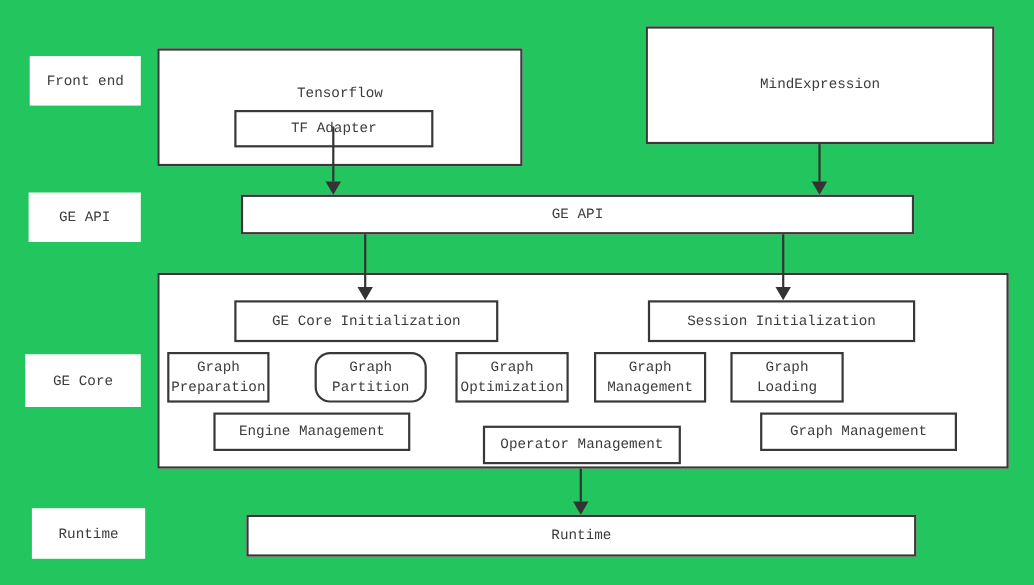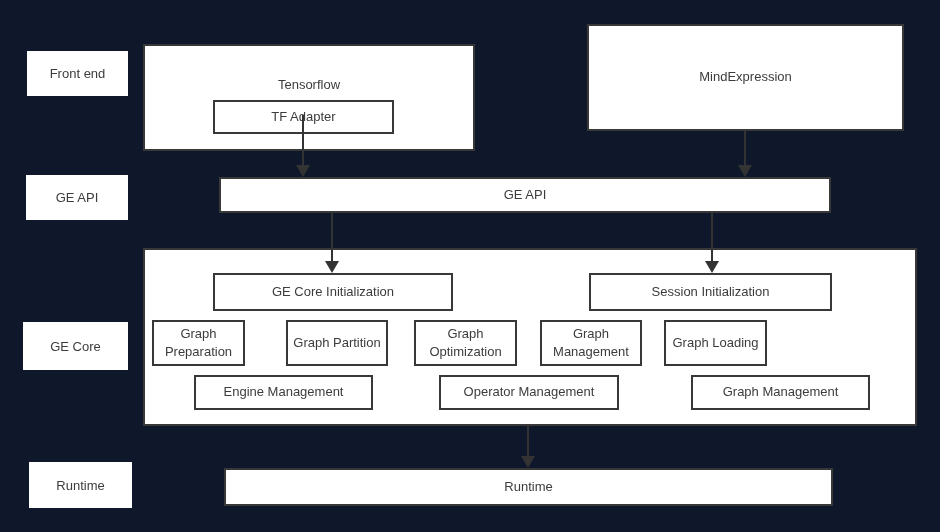--- a/index.html
+++ b/index.html
@@ -1,21 +1,21 @@
 <!DOCTYPE html>
 <html><head>
 <meta charset="utf-8">
 <style>
   html, body { margin: 0; padding: 0; background: #000; }
   .canvas {
     position: relative;
     width: 940px;
     height: 532px;
-    background: #0f172a;
-    font-family: Liberation Sans, sans-serif;
+    background: #22c55e;
+    font-family: Liberation Mono, monospace;
     color: #3c3c3c;
     font-size: 13px;
     overflow: hidden;
   }
   .box {
     position: absolute;
     background: #ffffff;
     border: 2px solid #383838;
     box-sizing: border-box;
     display: flex;
@@ -52,28 +52,28 @@
   #tf-adapter-box { left: 68px; top: 54px; width: 181px; height: 34px; }
   #mindexpression-box { left: 587px; top: 24px; width: 317px; height: 107px; text-align: center; }
   
   #ge-api-bar { left: 219px; top: 177px; width: 612px; height: 36px; }
   
   #ge-core-box { left: 143px; top: 248px; width: 774px; height: 178px; display: block; padding-left: 40px; }
   #ge-core-init    { left: 68px;  top: 23px; width: 240px; height: 38px; }
   #session-init    { left: 444px; top: 23px; width: 243px; height: 38px; }
   .stage { top: 70px; height: 46px; }
   #stage-preparation  { left: 7px;  width: 93px; }
-  #stage-partition    { left: 141px; width: 102px; }
+  #stage-partition    { left: 141px; width: 102px; border-radius: 14px; }
   #stage-optimization { left: 269px; width: 103px; }
   #stage-compilation  { left: 395px; width: 102px; }
   #stage-loading      { left: 519px; width: 103px; }
   #stage-execution    { left: 646px; width: 102px; }
   .mgmt { top: 125px; height: 35px; }
   #mgmt-engine   { left: 49px;  width: 179px; }
-  #mgmt-operator { left: 294px; width: 180px; }
+  #mgmt-operator { left: 294px; width: 180px; margin-top: 12px; }
   #mgmt-graph    { left: 546px; width: 179px; }
   
   #runtime-bar { left: 224px; top: 468px; width: 609px; height: 38px; }
   
   #arrow-tf-to-api      { left: 296px; top: 115px; } #arrow-tf-to-api .shaft      { height: 50px; }
   #arrow-me-to-api      { left: 738px; top: 131px; } #arrow-me-to-api .shaft      { height: 34px; }
   #arrow-api-to-gecore  { left: 325px; top: 213px; } #arrow-api-to-gecore .shaft  { height: 48px; }
   #arrow-api-to-session { left: 705px; top: 213px; } #arrow-api-to-session .shaft { height: 48px; }
   #arrow-core-to-rt     { left: 521px; top: 426px; } #arrow-core-to-rt .shaft     { height: 30px; }
 </style>

